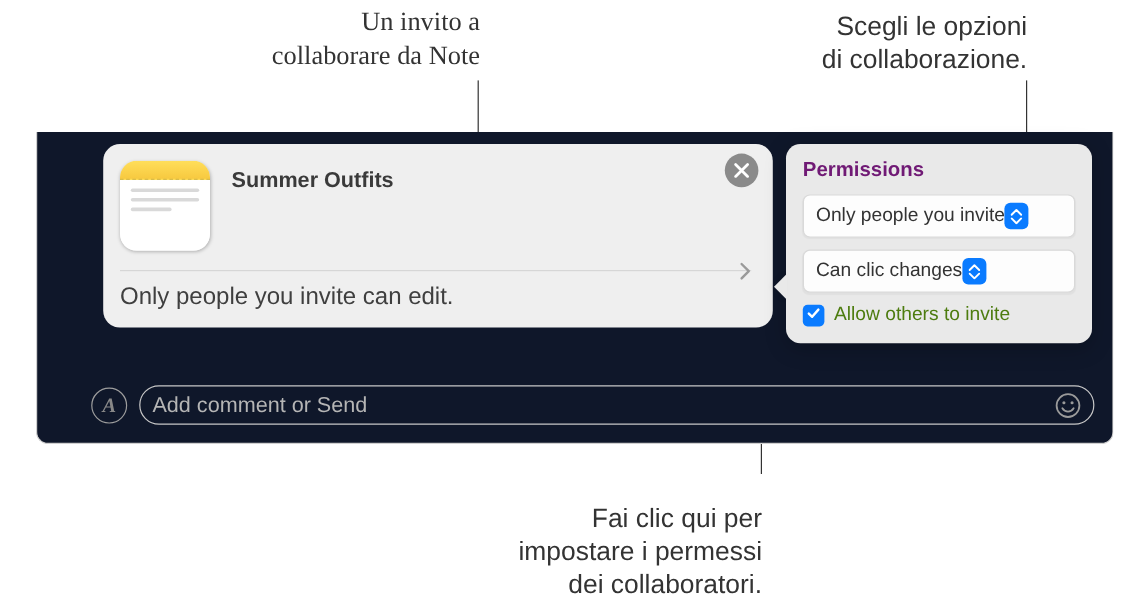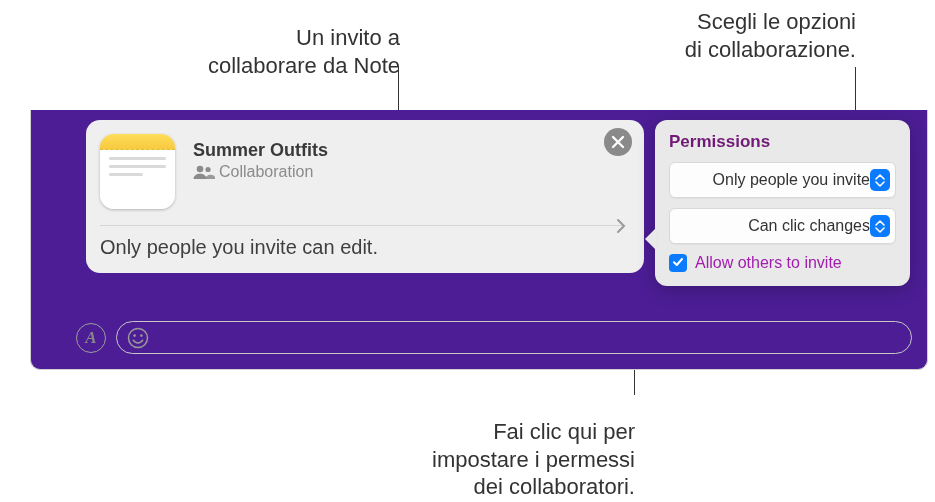--- a/index.html
+++ b/index.html
@@ -28,21 +28,21 @@
     
     .message-frame {
       position: absolute;
       left: 30px;
       top: 110px;
       right: 7px;
       height: 260px;
       border: 1px solid #d0d0d0;
       border-top: none;
       border-radius: 0 0 10px 10px;
-      background: #4c1d95;
+      background: #0f172a;
     }
     
     
     .share-card {
       position: absolute;
       left: 85px;
       top: 120px;
       width: 558px;
       background: #efefef;
       border-radius: 14px;
@@ -206,21 +206,21 @@
     }
     .popover-title {
       color: #701a75;
       font-size: 17px;
       font-weight: 600;
       margin-bottom: 10px;
     }
     .select {
       display: flex;
       align-items: center;
-      justify-content: flex-end;
+      justify-content: flex-start;
       background: #fdfdfd;
       border: 1px solid #d9d9d9;
       border-radius: 6px;
       padding: 6px 5px 6px 10px;
       margin-bottom: 10px;
       box-shadow: 0 1px 1px rgba(0,0,0,0.04);
       cursor: pointer;
       font-size: 16px;
       color: #333;
     }
@@ -235,38 +235,38 @@
       justify-content: center;
       gap: 1px;
     }
     .select .arrows svg { display:block; }
     
     .checkbox-row {
       display: flex;
       align-items: flex-start;
       gap: 8px;
       font-size: 16px;
-      color: #a21caf;
+      color: #4d7c0f;
       margin-top: 4px;
     }
     .checkbox {
       width: 18px;
       height: 18px;
       background: #0a7bff;
       border-radius: 4px;
       display: flex;
       align-items: center;
       justify-content: center;
       cursor: pointer;
     }
   </style>
 </head>
 <body>
 
-<div class="callout" style="left:100px; top:24px; width:300px;">
+<div class="callout" style="left:100px; top:4px; width:300px;font-family:Liberation Serif, serif;">
   <span style="white-space:pre-line;">Un invito a
 collaborare da Note</span>
 </div>
 <div class="callout-line" style="left:398px; top:67px; width:1px; height:70px;"></div>
 
 <div class="callout" style="left:556px; top:8px; width:300px;text-align:right;">
   <span style="white-space:pre-line;">Scegli le opzioni
 di collaborazione.</span>
 </div>
 <div class="callout-line" style="left:855px; top:67px; width:1px; height:110px;"></div>
@@ -285,33 +285,20 @@
       <div class="notes-icon">
         <div class="topband"></div>
         <div class="body">
           <div class="line"></div>
           <div class="line"></div>
           <div class="line short"></div>
         </div>
       </div>
       <div>
         <div class="card-title">Summer Outfits</div>
-        <div class="card-subtitle">
-          <span class="people-icon">
-            <svg width="22" height="14" viewBox="0 0 22 14">
-                <g fill="#8b8b8b">
-                  <circle cx="7" cy="4" r="3.3"></circle>
-                  <circle cx="15" cy="4.5" r="2.6"></circle>
-                  <path d="M0.5 14c0-3.3 3-5.3 6.5-5.3S13.5 10.7 13.5 14z"></path>
-                  <path d="M12.5 14c0-2.6 2.3-4.2 5-4.2s5 1.6 5 4.2z" opacity="0.85"></path>
-                </g>
-              </svg>
-          </span>
-          <span>Collaboration</span>
-        </div>
       </div>
       <div class="close-btn">
         <span>
           <svg width="14" height="14" viewBox="0 0 14 14">
               <path d="M2 2 L12 12 M12 2 L2 12" stroke="#fff" stroke-width="2.3" stroke-linecap="round"></path>
             </svg>
         </span>
       </div>
     </div>
     <div class="card-divider"></div>
@@ -323,20 +310,21 @@
           </svg>
       </span>
     </div>
   </div>
 
   <div class="apps-btn">
     <span>A</span>
   </div>
 
   <div class="input-bar">
+    <span class="placeholder">Add comment or Send</span>
     <span class="emoji-btn">
       <span>
         <svg width="22" height="22" viewBox="0 0 22 22">
             <circle cx="11" cy="11" r="9.5" fill="none" stroke="#9a9a9a" stroke-width="1.5"></circle>
             <circle cx="7.6" cy="8.6" r="1.3" fill="#9a9a9a"></circle>
             <circle cx="14.4" cy="8.6" r="1.3" fill="#9a9a9a"></circle>
             <path d="M6.3 13.2c1.2 1.9 3 2.8 4.7 2.8s3.5-0.9 4.7-2.8" fill="none" stroke="#9a9a9a" stroke-width="1.5" stroke-linecap="round"></path>
           </svg>
       </span>
     </span>

